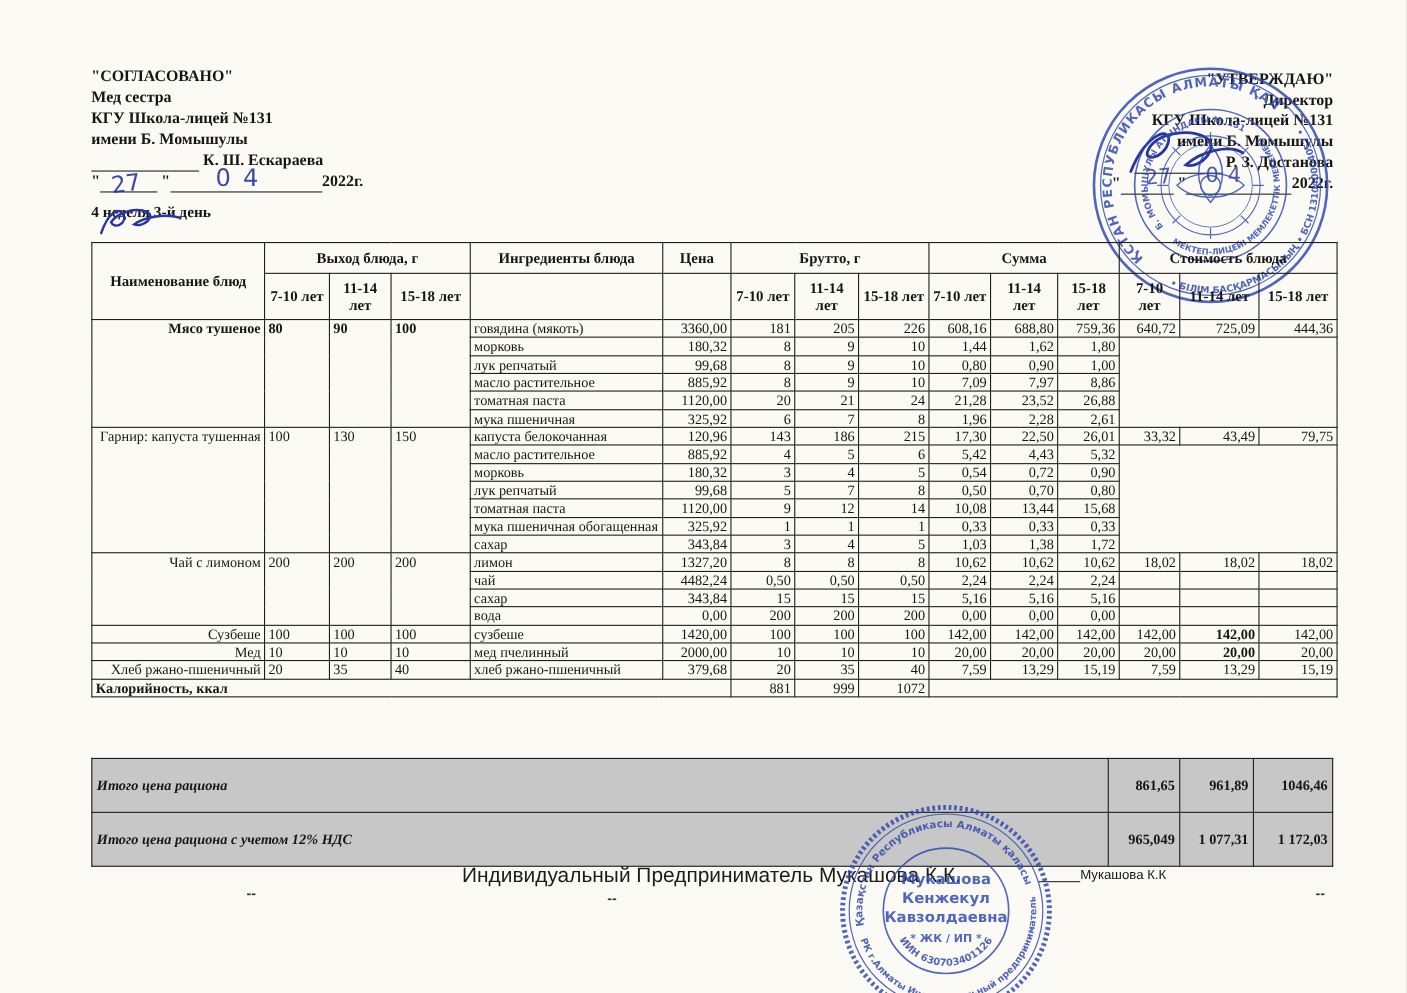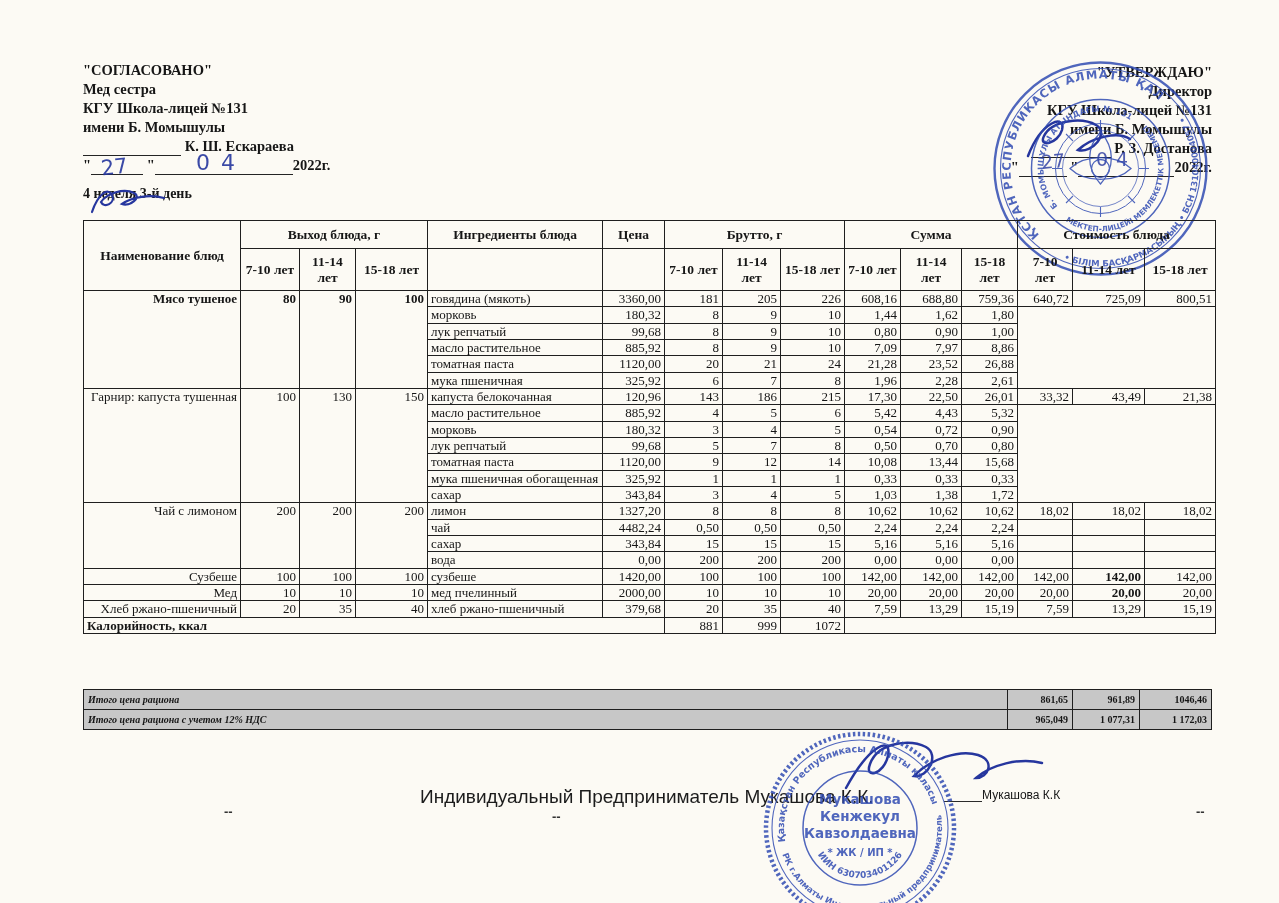--- a/index.html
+++ b/index.html
@@ -28,33 +28,33 @@
 
   
   .menu{position:absolute;left:83px;top:220px}
   .menu-t{border-collapse:collapse;width:1128px;table-layout:fixed}
   .menu-t th,.menu-t td{border:1.5px solid #1f1f1f;font-size:13px;padding:0 3px;
                         line-height:1.18;overflow:hidden}
   .menu-t thead th{font-weight:bold;text-align:center;font-size:13.5px;vertical-align:middle}
   .hr1{height:28px}.hr2{height:42px}
   .menu-t tbody tr{height:16px}
   .tn{text-align:right;vertical-align:top;font-weight:normal}
-  .to{text-align:right;vertical-align:top}
+  .to{text-align:left;vertical-align:top}
   .ti{text-align:left}
   .tp,.tb,.ts,.tc{text-align:right}
   .tc{vertical-align:top}
   .bold{font-weight:bold}
   .row-tall{height:20px}
   .kcal-lbl{font-weight:bold;text-align:left}
   .kcal-v{font-weight:normal;text-align:right}
 
   
   .totals{position:absolute;left:83px;top:689px}
   .tot-t{border-collapse:collapse;width:1128px;table-layout:fixed;background:#c7c7c7}
-  .tot-t td{border:1.5px solid #1f1f1f;font-size:10px;height:19px;padding:4px 4px;vertical-align:middle}
+  .tot-t td{border:1.5px solid #1f1f1f;font-size:13px;height:19px;padding:16px 4px;vertical-align:middle}
   .tot-label{font-style:italic;font-weight:bold;text-align:left}
   .tot-val{font-weight:bold;text-align:right}
 
   
   .footer-line{position:absolute;left:420px;top:786px;font-family:"Liberation Sans",sans-serif;
                font-size:19px;color:#1c1c1c}
   .sig-name{position:absolute;left:944px;top:788px;font-family:"Liberation Sans",sans-serif;font-size:12px}
   .sig-name .pre{display:inline-block;width:38px;border-bottom:1.6px solid #2b2b2b;height:14px;vertical-align:bottom}
   .dash{position:absolute;font-family:"Liberation Sans",sans-serif;font-weight:bold;font-size:13px;color:#333}
   .dash1{left:224px;top:804px}.dash2{left:552px;top:809px}.dash3{left:1196px;top:804px}
@@ -183,21 +183,21 @@
           <td class="ti">говядина (мякоть)</td>
           <td class="tp">3360,00</td>
           <td class="tb">181</td>
           <td class="tb">205</td>
           <td class="tb">226</td>
           <td class="ts">608,16</td>
           <td class="ts">688,80</td>
           <td class="ts">759,36</td>
           <td class="tc">640,72</td>
           <td class="tc">725,09</td>
-          <td class="tc">800,51</td>
+          <td class="tc">444,36</td>
         </tr>
         <tr>
           <td class="ti">морковь</td>
           <td class="tp">180,32</td>
           <td class="tb">8</td>
           <td class="tb">9</td>
           <td class="tb">10</td>
           <td class="ts">1,44</td>
           <td class="ts">1,62</td>
           <td class="ts">1,80</td>
@@ -252,21 +252,21 @@
           <td class="ti">капуста белокочанная</td>
           <td class="tp">120,96</td>
           <td class="tb">143</td>
           <td class="tb">186</td>
           <td class="tb">215</td>
           <td class="ts">17,30</td>
           <td class="ts">22,50</td>
           <td class="ts">26,01</td>
           <td class="tc">33,32</td>
           <td class="tc">43,49</td>
-          <td class="tc">21,38</td>
+          <td class="tc">79,75</td>
         </tr>
         <tr>
           <td class="ti">масло растительное</td>
           <td class="tp">885,92</td>
           <td class="tb">4</td>
           <td class="tb">5</td>
           <td class="tb">6</td>
           <td class="ts">5,42</td>
           <td class="ts">4,43</td>
           <td class="ts">5,32</td>

